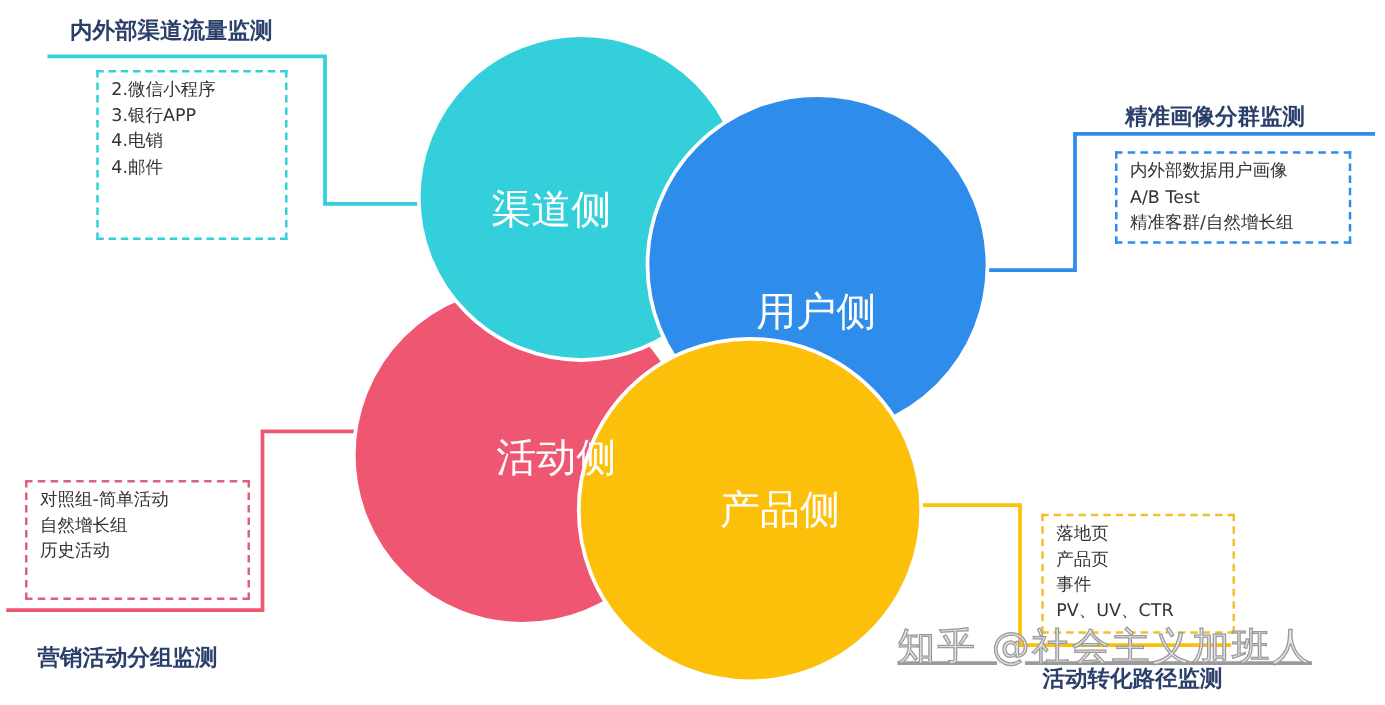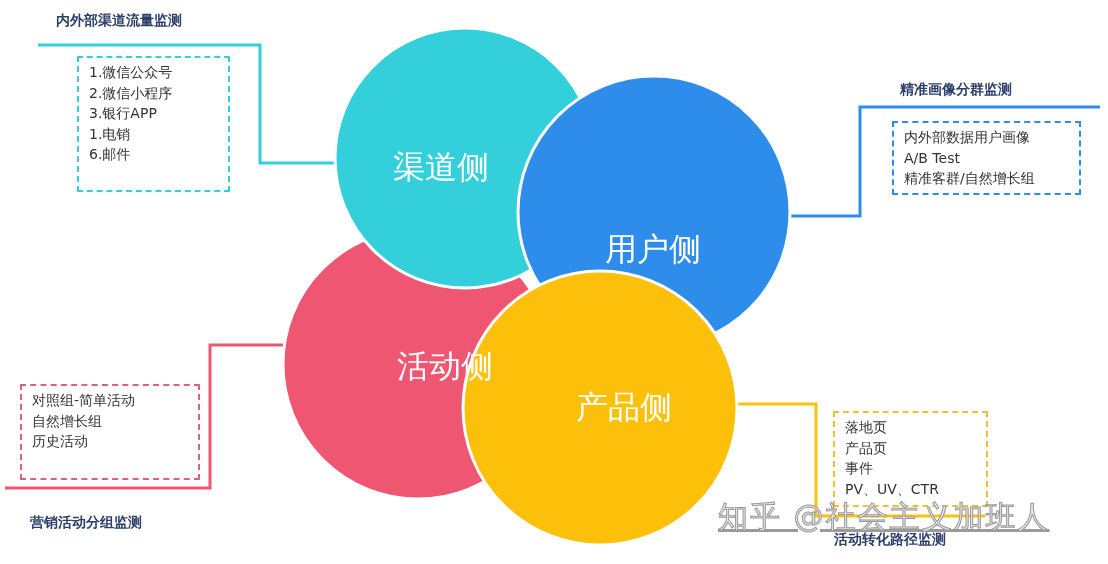--- a/index.html
+++ b/index.html
@@ -1,18 +1,18 @@
 <!DOCTYPE html>
 <html><head>
 <meta charset="utf-8">
 <style>
   html,body{margin:0;padding:0;background:#fff;}
   body{width:1108px;height:564px;position:relative;overflow:hidden;font-family:"DejaVu Sans","Liberation Sans",sans-serif;}
   svg.diagram{position:absolute;left:0;top:0;}
-  .title{position:absolute;font-weight:bold;color:#2b3f6b;font-size:14px;white-space:nowrap;letter-spacing:0px;}
+  .title{position:absolute;font-weight:bold;color:#2b3f6b;font-size:18px;white-space:nowrap;letter-spacing:0px;}
   .box{position:absolute;box-sizing:border-box;border:2px dashed;padding:4px 10px;font-size:14px;line-height:20.5px;color:#333;white-space:nowrap;background:#fff;}
   .box div{display:block;}
   .circle-label{position:absolute;color:#fff;font-size:32px;transform:translate(-50%,-50%);white-space:nowrap;}
   .watermark{position:absolute;left:718px;top:497px;font-size:30px;color:#e4e4e4;-webkit-text-stroke:1px #9a9a9a;white-space:nowrap;letter-spacing:2px;text-decoration:underline;}
 </style>
 </head>
 <body>
 
 <svg class="diagram" width="1108" height="564">
 
@@ -27,25 +27,24 @@
   <circle cx="600" cy="408" r="137" fill="#fcbf0a" stroke="#fff" stroke-width="3"></circle>
 </svg>
 
 <div class="circle-label" style="left:441px;top:168px;">渠道侧</div>
 <div class="circle-label" style="left:653px;top:204px;margin-top:46px;">用户侧</div>
 <div class="circle-label" style="left:405px;top:367px;margin-left:40px;">活动侧</div>
 <div class="circle-label" style="left:624px;top:408px;">产品侧</div>
 
 <div class="title" style="left:56px;top:12px;">内外部渠道流量监测</div>
 <div class="box" style="left:77px;top:56px;width:153px;height:136px;border-color:#33d0db;">
-  <div>1.微信公众号</div>
   <div>2.微信小程序</div>
   <div>3.银行APP</div>
-  <div>1.电销</div>
-  <div>6.邮件</div>
+  <div>4.电销</div>
+  <div>4.邮件</div>
 </div>
 
 <div class="title" style="left:900px;top:81px;">精准画像分群监测</div>
 <div class="box" style="left:892px;top:121px;width:189px;height:74px;border-color:#2e8ceb;">
   <div>内外部数据用户画像</div>
   <div>A/B Test</div>
   <div>精准客群/自然增长组</div>
 </div>
 
 <div class="box" style="left:20px;top:384px;width:180px;height:96px;border-color:#d9637a;">

